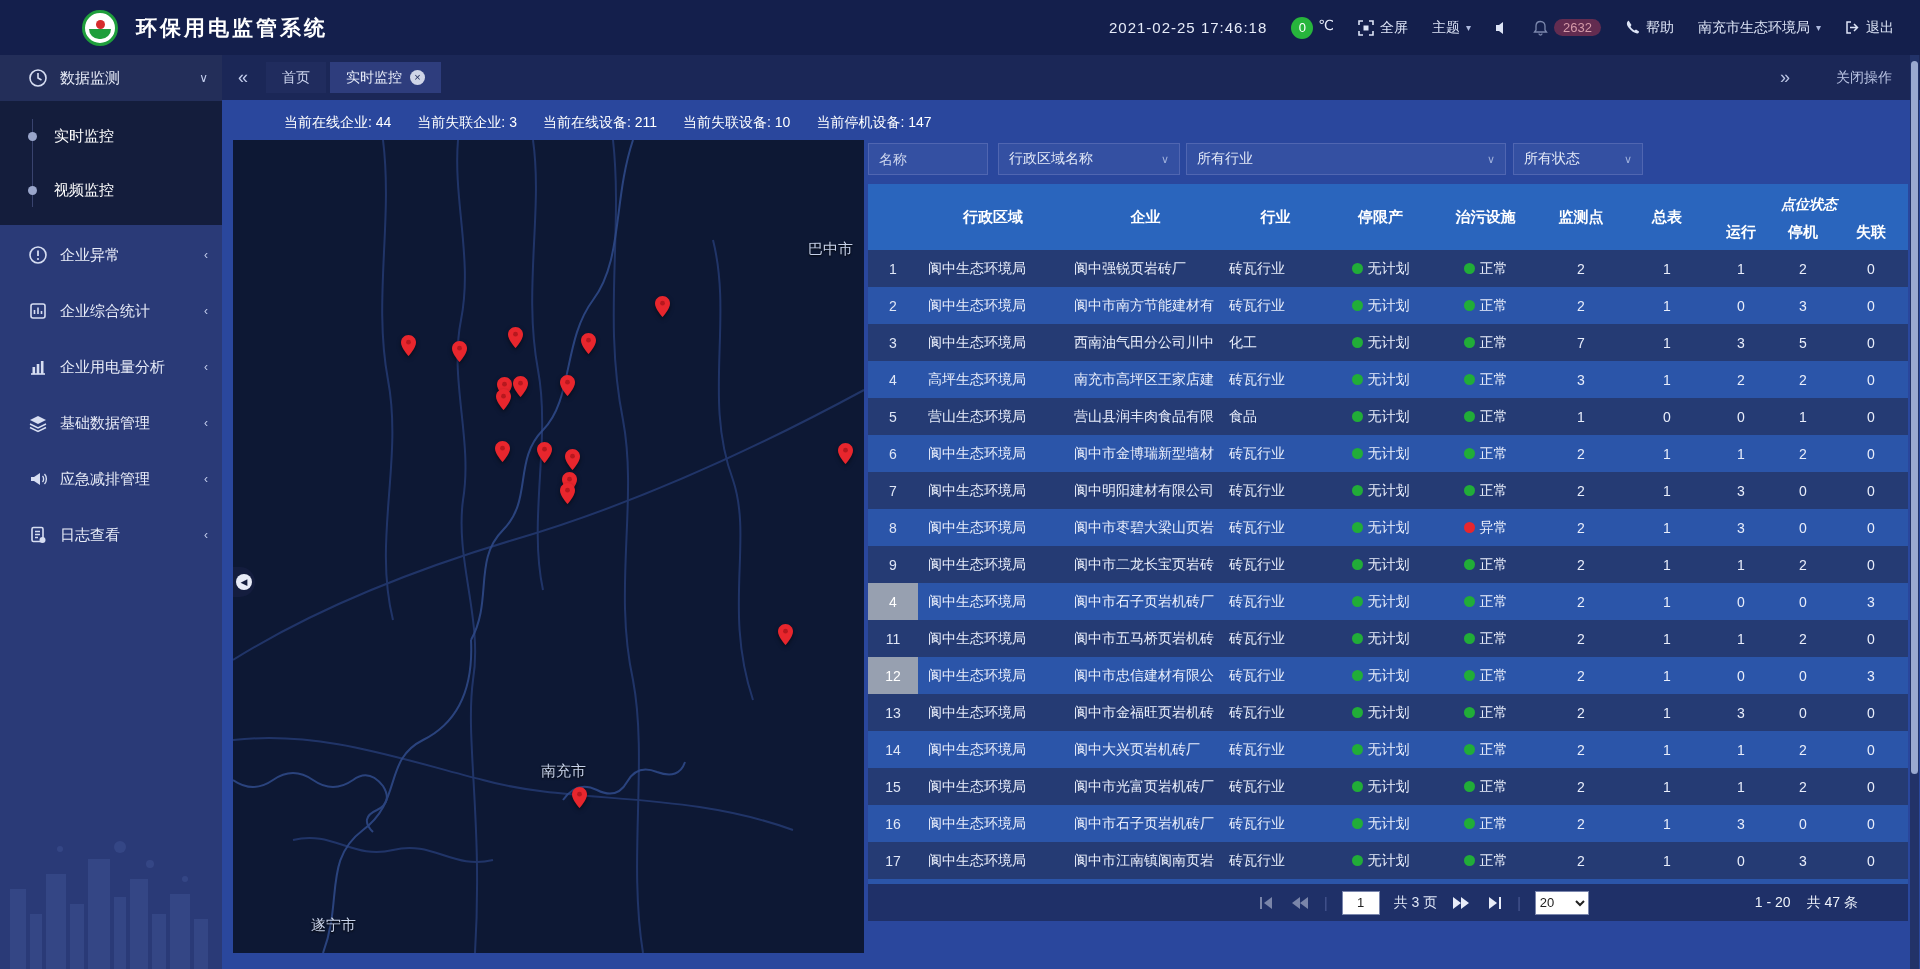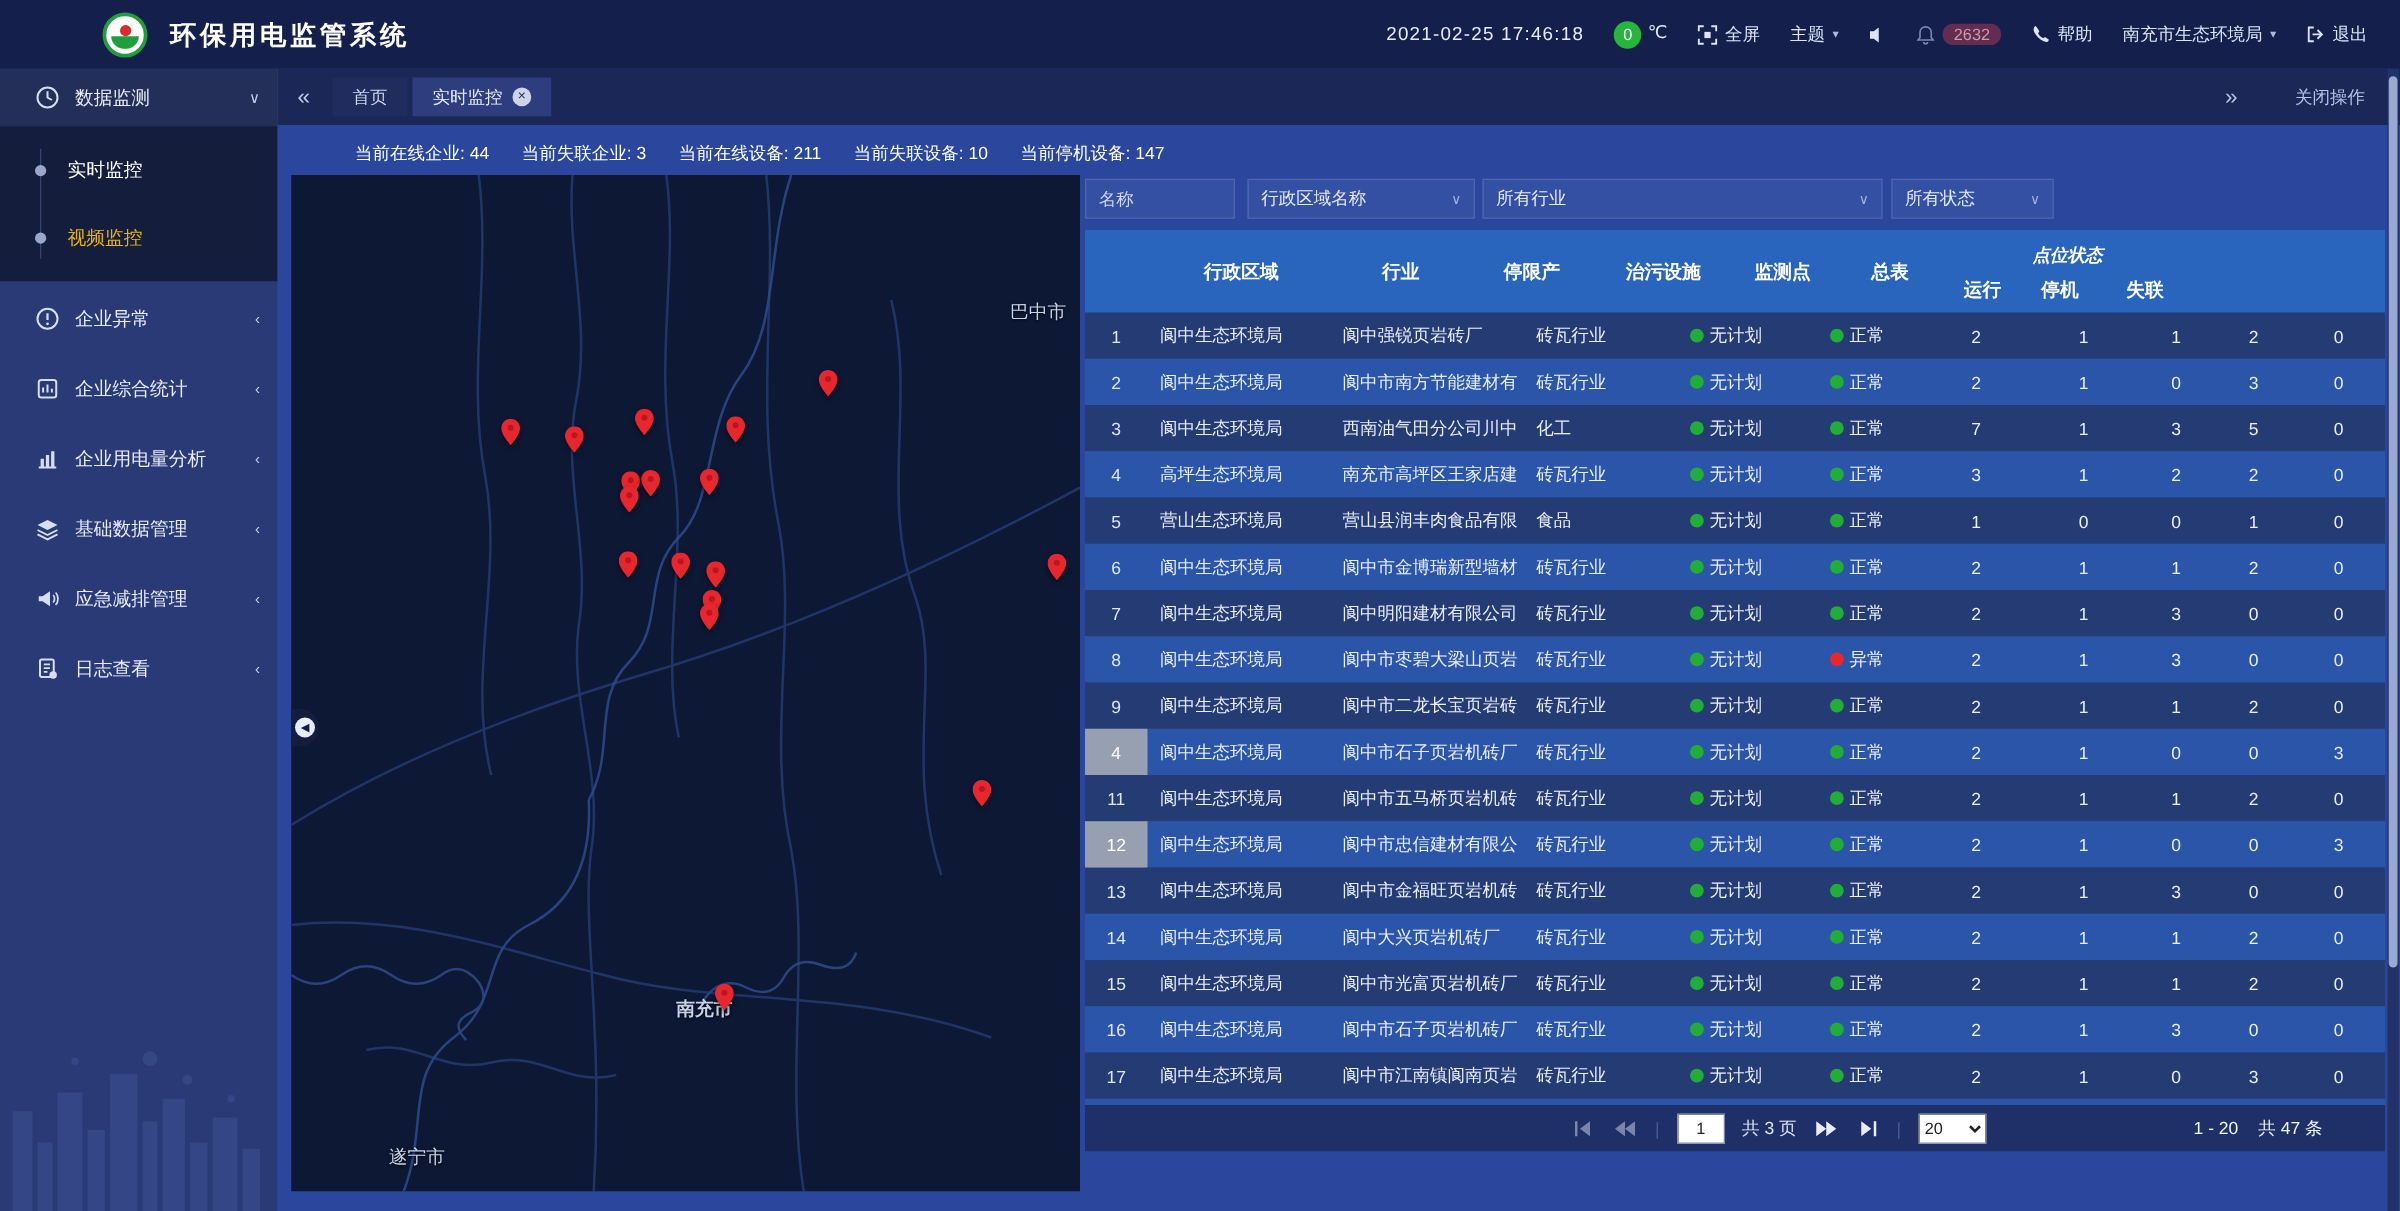--- a/index.html
+++ b/index.html
@@ -24,21 +24,21 @@
   .bell-badge { background:rgba(196,60,86,.45); color:#d49aa8; border-radius:9px; padding:1px 9px; font-size:13px; }
 
   
   .sidebar { position:absolute; left:0; top:55px; width:222px; height:914px; background:#2a3a77; z-index:20; overflow:hidden; }
   .side-group { height:46px; display:flex; align-items:center; padding:0 14px 0 28px; color:#e8ecf8; font-size:15px; cursor:pointer; }
   .side-group .g-icon { width:20px; height:20px; margin-right:12px; flex:none; }
   .side-group .g-chev { margin-left:auto; color:#c3cdec; font-size:12px; }
   .side-group.expanded { background:#232e59; }
   .side-sub { background:#141d3c; position:relative; padding:8px 0; }
   .side-sub .rail { position:absolute; left:32px; top:18px; bottom:18px; width:1px; background:#39436e; }
-  .side-sub-item { position:relative; height:54px; display:flex; align-items:center; padding-left:54px; color:#eab308; font-size:15px; cursor:pointer; }
+  .side-sub-item { position:relative; height:54px; display:flex; align-items:center; padding-left:54px; color:#ffffff; font-size:15px; cursor:pointer; }
   .side-sub-item .dot { position:absolute; left:28px; width:9px; height:9px; border-radius:50%; background:#9aa6cb; }
   .side-sub-item.active { color:#ffffff; }
   .side-rest .side-group { height:52px; margin-top:4px; }
   .skyline { position:absolute; left:0; bottom:0; width:222px; height:150px; opacity:.5; }
 
   
   .tabbar { position:absolute; left:222px; top:55px; right:0; height:45px; background:#1b2757; display:flex; align-items:center; z-index:10; }
   .tab-scroll { color:#c3cdec; font-size:18px; margin-left:16px; cursor:pointer; }
   .tabs { display:flex; margin-left:18px; gap:4px; }
   .tab { height:31px; padding:0 16px; display:flex; align-items:center; gap:8px; font-size:14px; color:#ccd4ee; background:#202c5e; cursor:pointer; }
@@ -303,21 +303,21 @@
         </g>
         <g fill="none" stroke="#2e4886" stroke-width="2" opacity="0.9">
           <path d="M90 813 C110 760 90 720 130 690 C170 660 150 620 190 600 C230 580 240 540 238 500"></path>
           <path d="M238 500 C260 460 240 420 270 390 C300 360 280 320 310 290 C340 260 330 200 360 160 C390 120 380 60 400 0"></path>
           <path d="M0 640 q20 14 40 0 q20 -14 40 0 q20 14 40 0 q16 -12 30 6 q10 16 -6 24 q-18 8 -4 22"></path>
           <path d="M330 660 q14 -20 34 -10 q20 10 30 -8 q10 -18 30 -10 q22 8 28 -10"></path>
         </g>
       </svg>
       <div id="map-labels">
           <div class="city-label" style="left: 575px; top: 100px;">巴中市</div>
-          <div class="city-label" style="left: 308px; top: 658px; font-weight: bold;">南充市</div>
+          <div class="city-label" style="left: 308px; top: 622px;">南充市</div>
           <div class="city-label" style="left: 78px; top: 776px;">遂宁市</div>
         </div>
       <div id="map-pins">
           <div class="pin" style="left: 168px; top: 195px;"><svg width="15" height="21" viewBox="0 0 15 21">
               <path d="M7.5 0C3.4 0 0 3.4 0 7.5 0 13 7.5 21 7.5 21S15 13 15 7.5C15 3.4 11.6 0 7.5 0z" fill="#e8262d"></path>
               <circle cx="7.5" cy="7.2" r="2.4" fill="#b7181e"></circle>
             </svg></div>
           <div class="pin" style="left: 219px; top: 201px;"><svg width="15" height="21" viewBox="0 0 15 21">
               <path d="M7.5 0C3.4 0 0 3.4 0 7.5 0 13 7.5 21 7.5 21S15 13 15 7.5C15 3.4 11.6 0 7.5 0z" fill="#e8262d"></path>
               <circle cx="7.5" cy="7.2" r="2.4" fill="#b7181e"></circle>
@@ -401,20 +401,21 @@
         </div>
         <div class="f-box" style="left:645px;width:130px">
           <span>所有状态</span>
           <span class="f-chev">∨</span>
         </div>
       </div>
 
       <div class="thead">
         <div class="th" style="width:50px"></div>
         <div class="th" style="width:150px">行政区域</div>
+        <div class="th" style="width:155px">企业</div>
         <div class="th" style="width:105px">行业</div>
         <div class="th" style="width:105px">停限产</div>
         <div class="th" style="width:105px">治污设施</div>
         <div class="th" style="width:86px">监测点</div>
         <div class="th" style="width:86px">总表</div>
         <div class="th-group" style="width:198px">
           <div class="th-group-label">点位状态</div>
           <div class="th-group-row">
             <div class="th-sub" style="width:62px">运行</div>
             <div class="th-sub" style="width:62px">停机</div>

